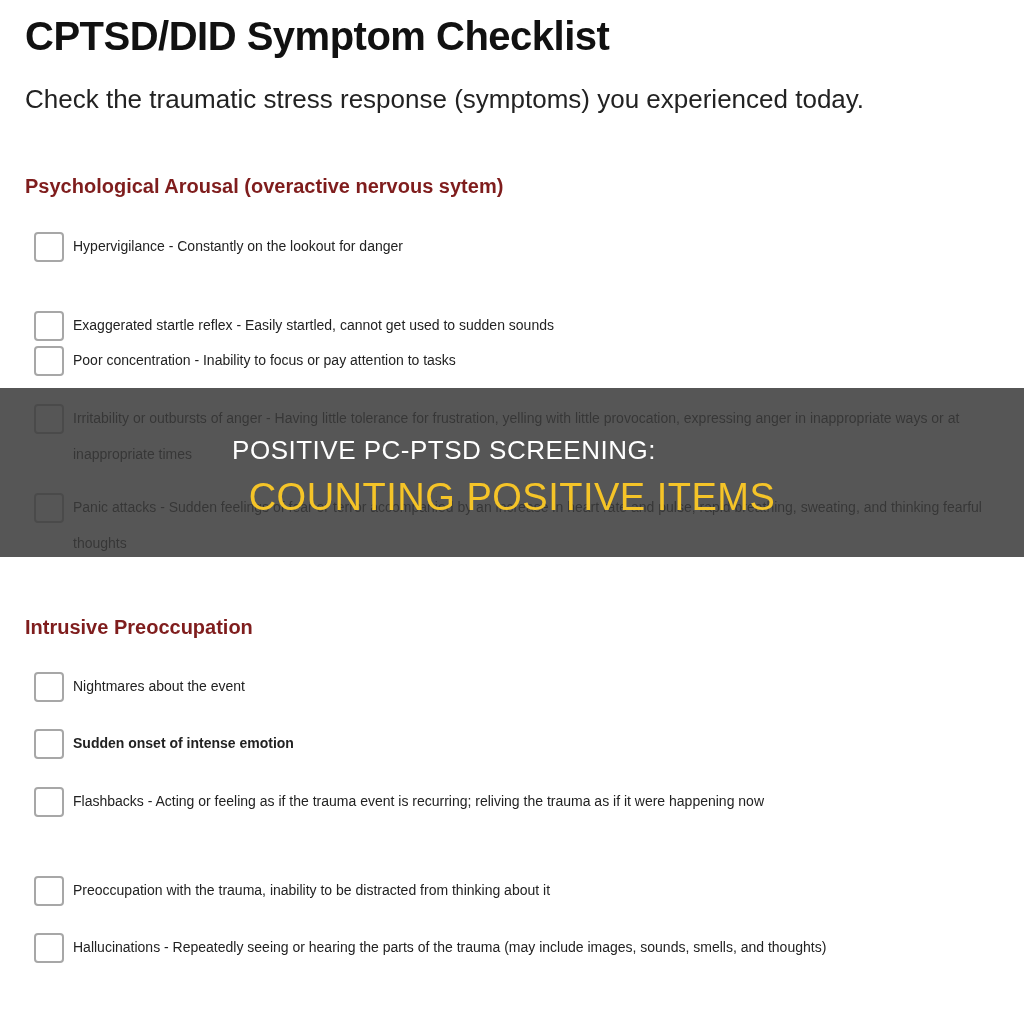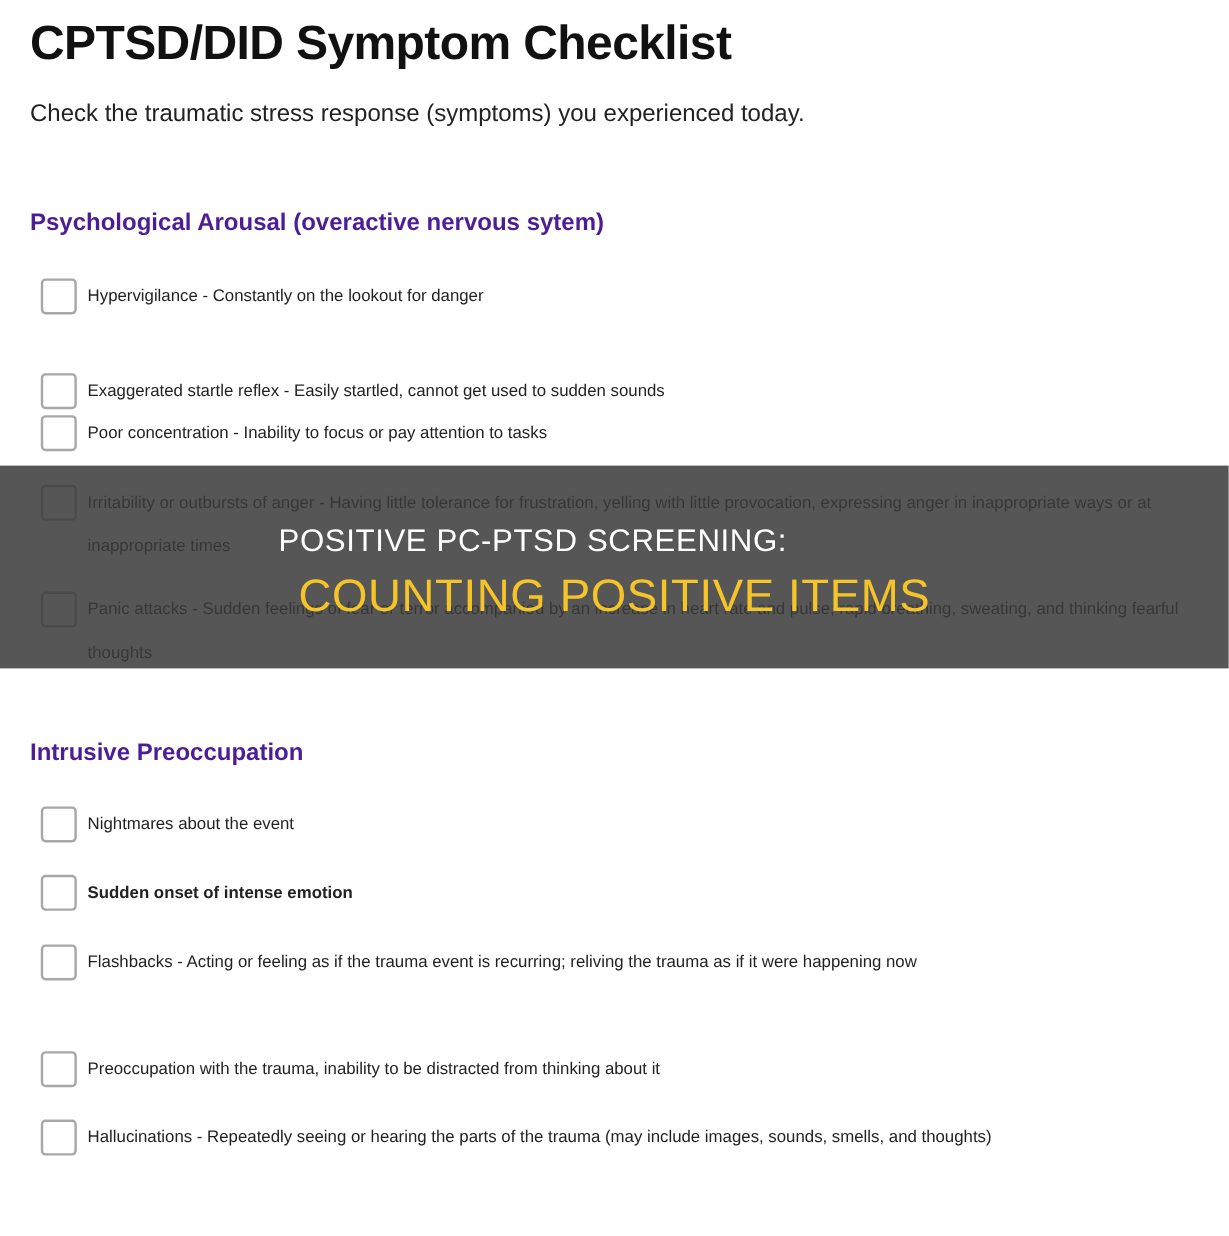--- a/index.html
+++ b/index.html
@@ -10,25 +10,25 @@
       color: #1a1a1a;
     }
     .page { position: absolute; left: 0; top: 0; width: 1024px; height: 1030px; padding-left: 17px; }
     .title {
       position: absolute; left: 25px; top: 14px;
       font-size: 40px; font-weight: bold; letter-spacing: -0.5px;
       color: #111111; margin: 0; white-space: nowrap;
     }
     .subtitle {
       position: absolute; left: 25px; top: 84px;
-      font-size: 20px; color: #222222; white-space: nowrap;
+      font-size: 26px; color: #222222; white-space: nowrap;
     }
     .section-heading {
       position: absolute; left: 25px;
-      font-size: 20px; font-weight: bold; color: #4c1d95; white-space: nowrap;
+      font-size: 20px; font-weight: bold; color: #7f1d1d; white-space: nowrap;
     }
     .item {
       position: absolute; left: 34px; width: 960px;
       display: flex; align-items: flex-start;
     }
     .checkbox {
       flex: 0 0 auto;
       width: 30px; height: 30px; box-sizing: border-box;
       border: 2px solid #a7a7a7; border-radius: 4px; background: #ffffff;
       margin-top: 1px;

